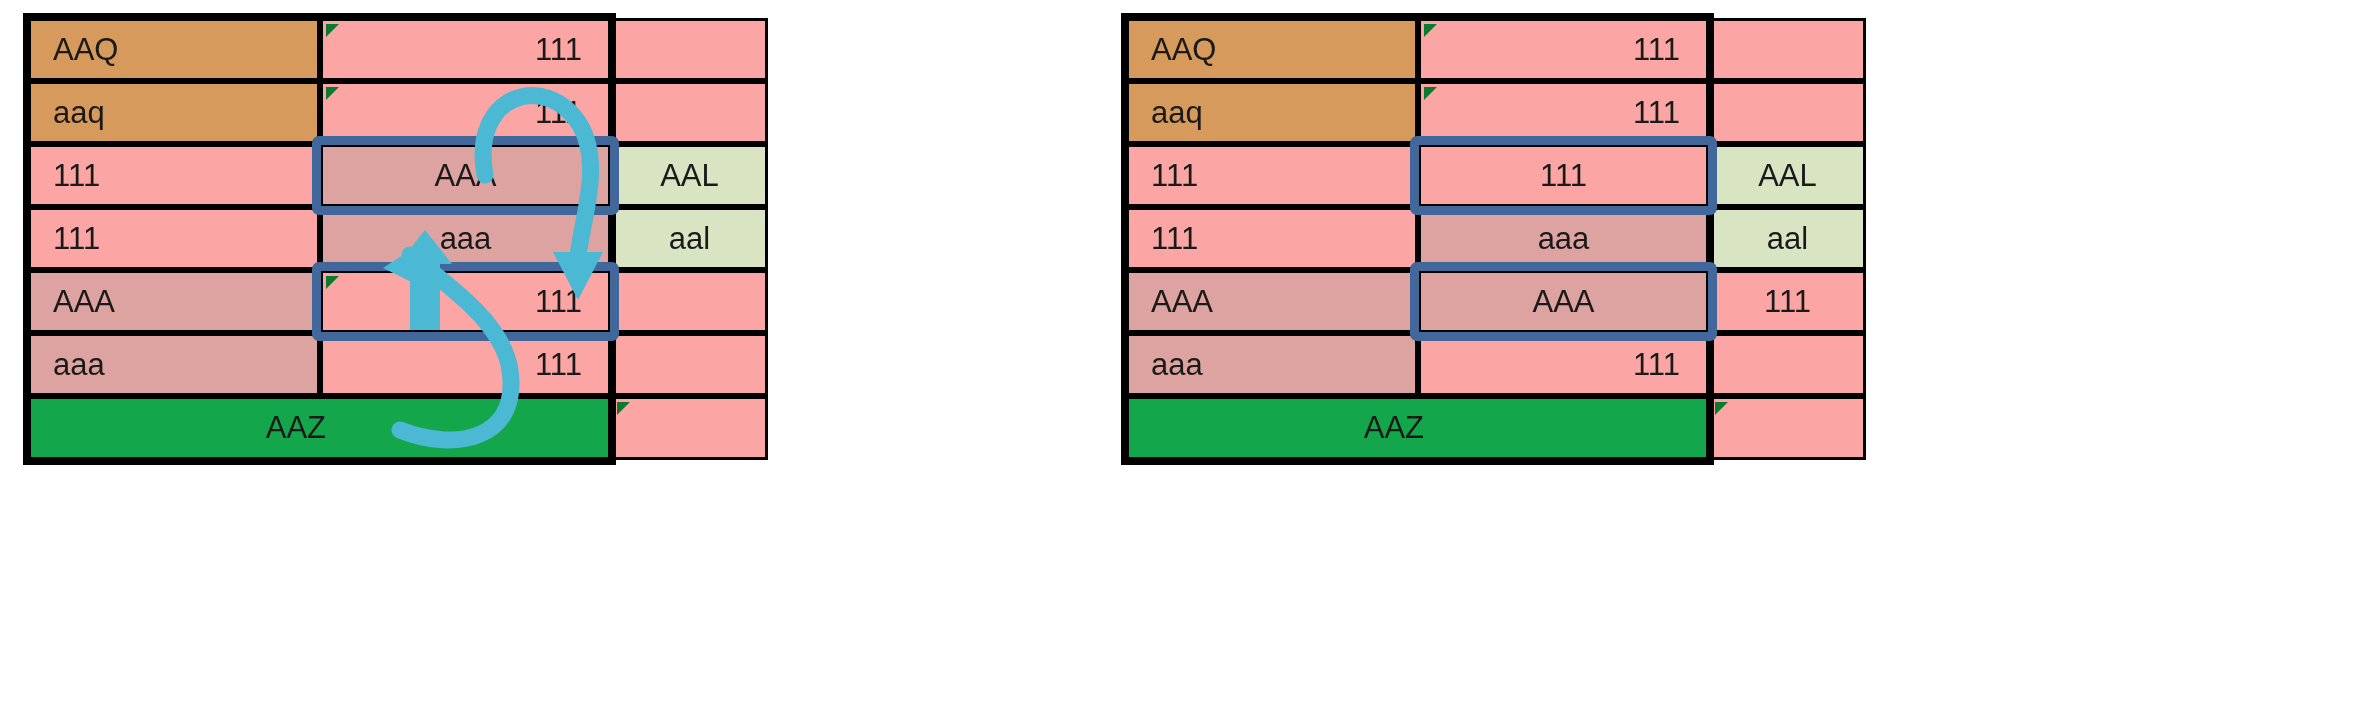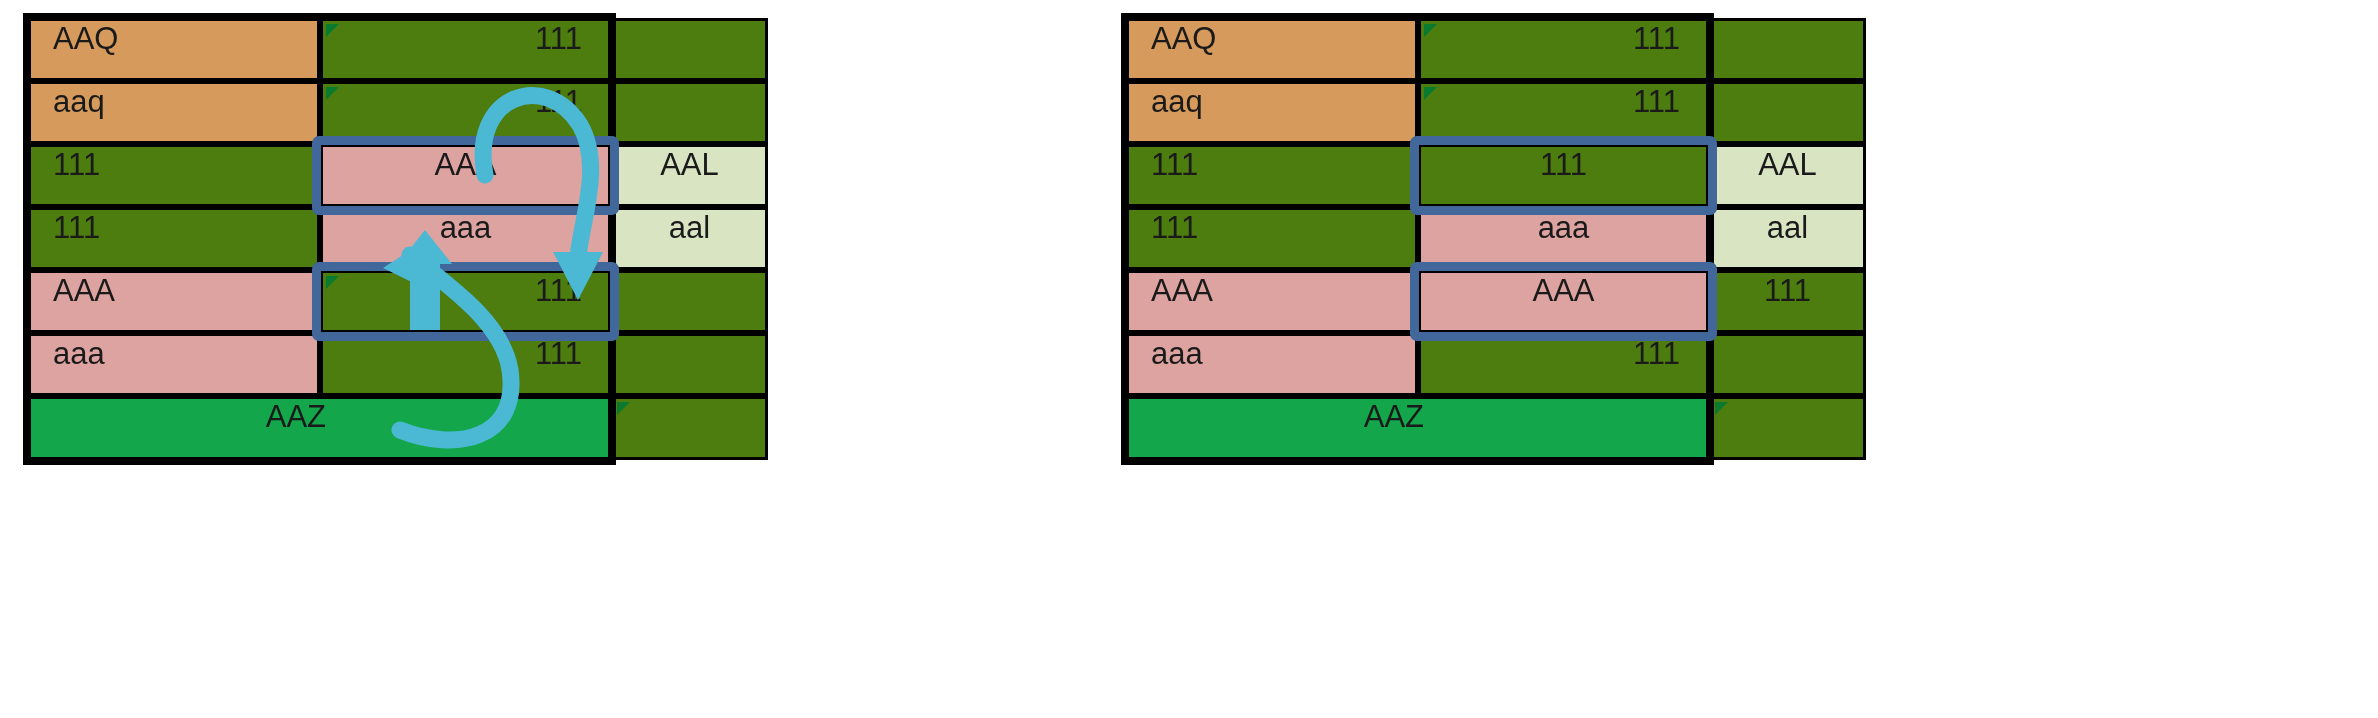--- a/index.html
+++ b/index.html
@@ -6,27 +6,27 @@
   body{width:2378px;height:718px;position:relative;font-family:"Liberation Sans",sans-serif;overflow:hidden;}
 
   .panel{position:absolute;top:18px;height:442px;}
   #panel-left{left:28px;width:740px;}
   #panel-right{left:1126px;width:740px;}
 
   .grid{position:relative;width:100%;height:100%;box-sizing:border-box;}
 
   
   .cell{position:absolute;box-sizing:border-box;border:3px solid #000;
-        display:flex;font-size:31px;color:#1a1a1a;
+        display:flex;align-items:center;font-size:31px;color:#1a1a1a;
         background:#ffffff;overflow:hidden;}
   .cell.c-tan{background:#d69a5c;}
   .cell.c-pink{background:#dda3a0;}
   .cell.c-green-lt{background:#d9e4c3;}
   .cell.c-green{background:#13a64b;}
-  .cell.c-white{background:#4d7c0f;}
+  .cell.c-white{background:#fca5a5;}
 
   .al-left{justify-content:flex-start;padding-left:22px;}
   .al-right{justify-content:flex-end;padding-right:26px;}
   .al-center{justify-content:center;}
 
   
   .tri{position:absolute;left:3px;top:3px;width:0;height:0;
        border-left:13px solid #0a7a2e;border-bottom:13px solid transparent;}
 
   

